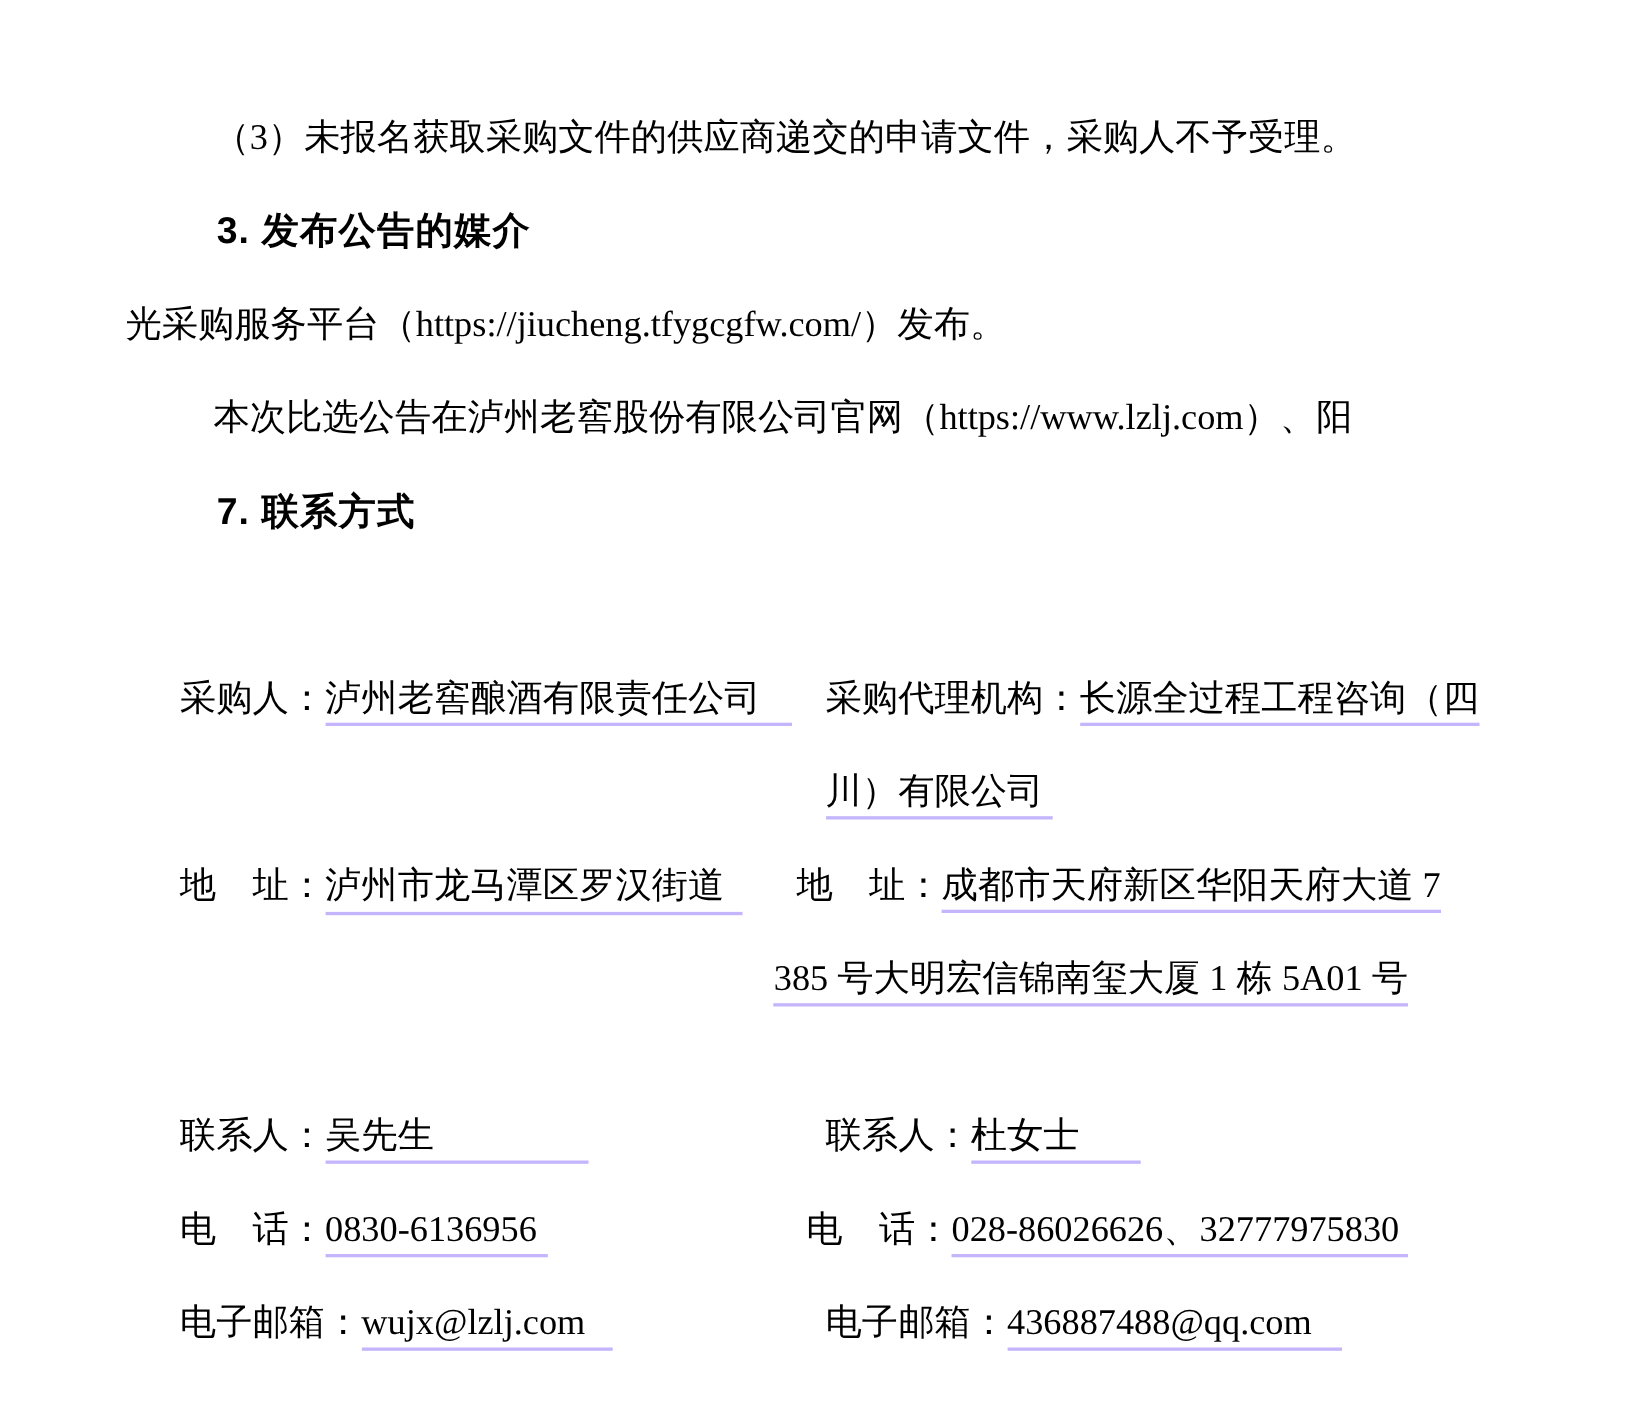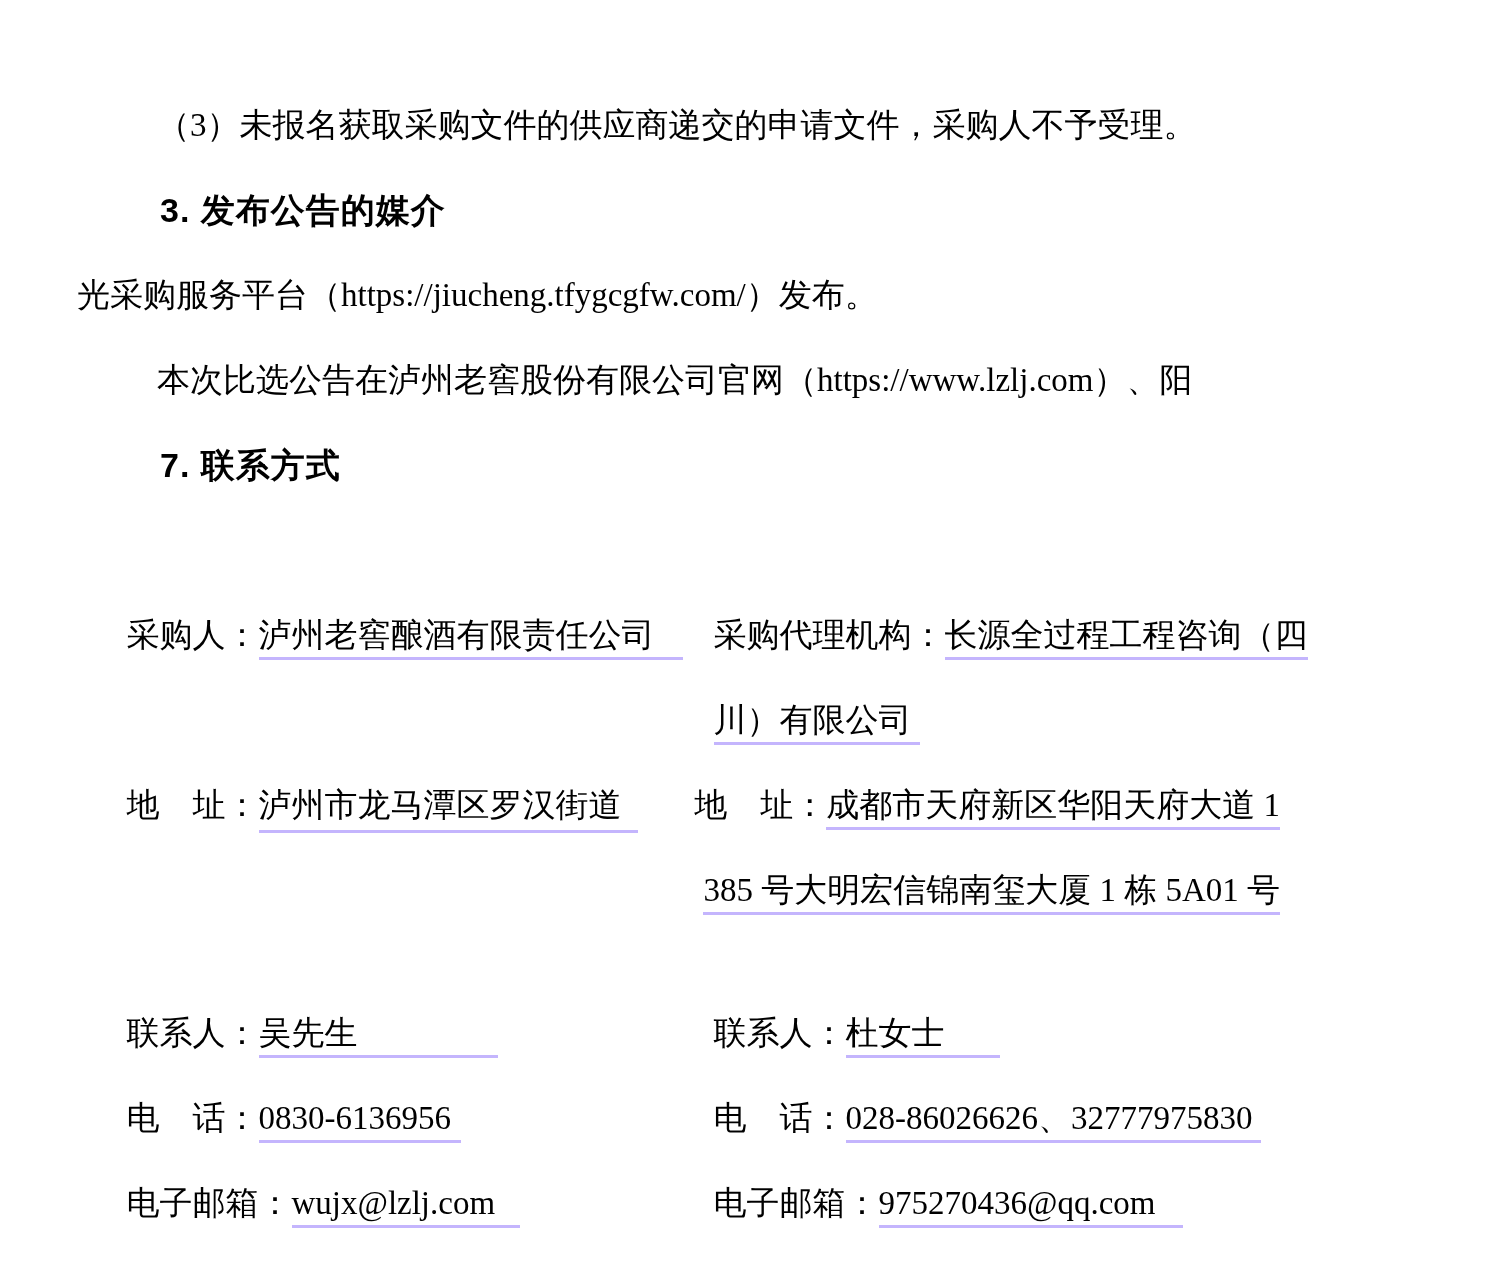--- a/index.html
+++ b/index.html
@@ -8,21 +8,21 @@
     width: 1500px;
     height: 1275px;
     background: #ffffff;
     color: #000000;
     font-family: "Liberation Serif", "DejaVu Serif", serif;
     overflow: hidden;
   }
   .page {
     width: 1280px;
     height: 1275px;
-    padding: 83px 0 0 77px;
+    padding: 83px 0 0 114px;
   }
   .line {
     height: 85px;
     line-height: 85px;
     font-size: 33px;
     white-space: pre;
   }
   .indent { padding-left: 80px; }
   .heading {
     font-family: "Liberation Sans", "DejaVu Sans", sans-serif;
@@ -79,21 +79,21 @@
     <div class="col-r">
       <span class="u pad-agency2">川）有限公司</span>
     </div>
   </div>
 
   <div class="line pair">
     <div class="col-l">
       <span>地　址：</span><span class="u pad-addr-l">泸州市龙马潭区罗汉街道</span>
     </div>
     <div class="col-r">
-      <span>地　址：</span><span class="u">成都市天府新区华阳天府大道 1</span>
+      <span>地　址：</span><span class="u">成都市天府新区华阳天府大道 7</span>
     </div>
   </div>
 
   <div class="line pair">
     <div class="col-l"></div>
     <div class="col-r">
       <span class="u">385 号大明宏信锦南玺大厦 1 栋 5A01 号</span>
     </div>
   </div>
 
@@ -115,17 +115,17 @@
     <div class="col-r">
       <span>电　话：</span><span class="u pad-phone-r">028-86026626、32777975830</span>
     </div>
   </div>
 
   <div class="line pair">
     <div class="col-l">
       <span>电子邮箱：</span><span class="u pad-email-l">wujx@lzlj.com</span>
     </div>
     <div class="col-r">
-      <span>电子邮箱：</span><span class="u pad-email-r">975270436@qq.com</span>
+      <span>电子邮箱：</span><span class="u pad-email-r">436887488@qq.com</span>
     </div>
   </div>
 
 </div>
 
 </body></html>

